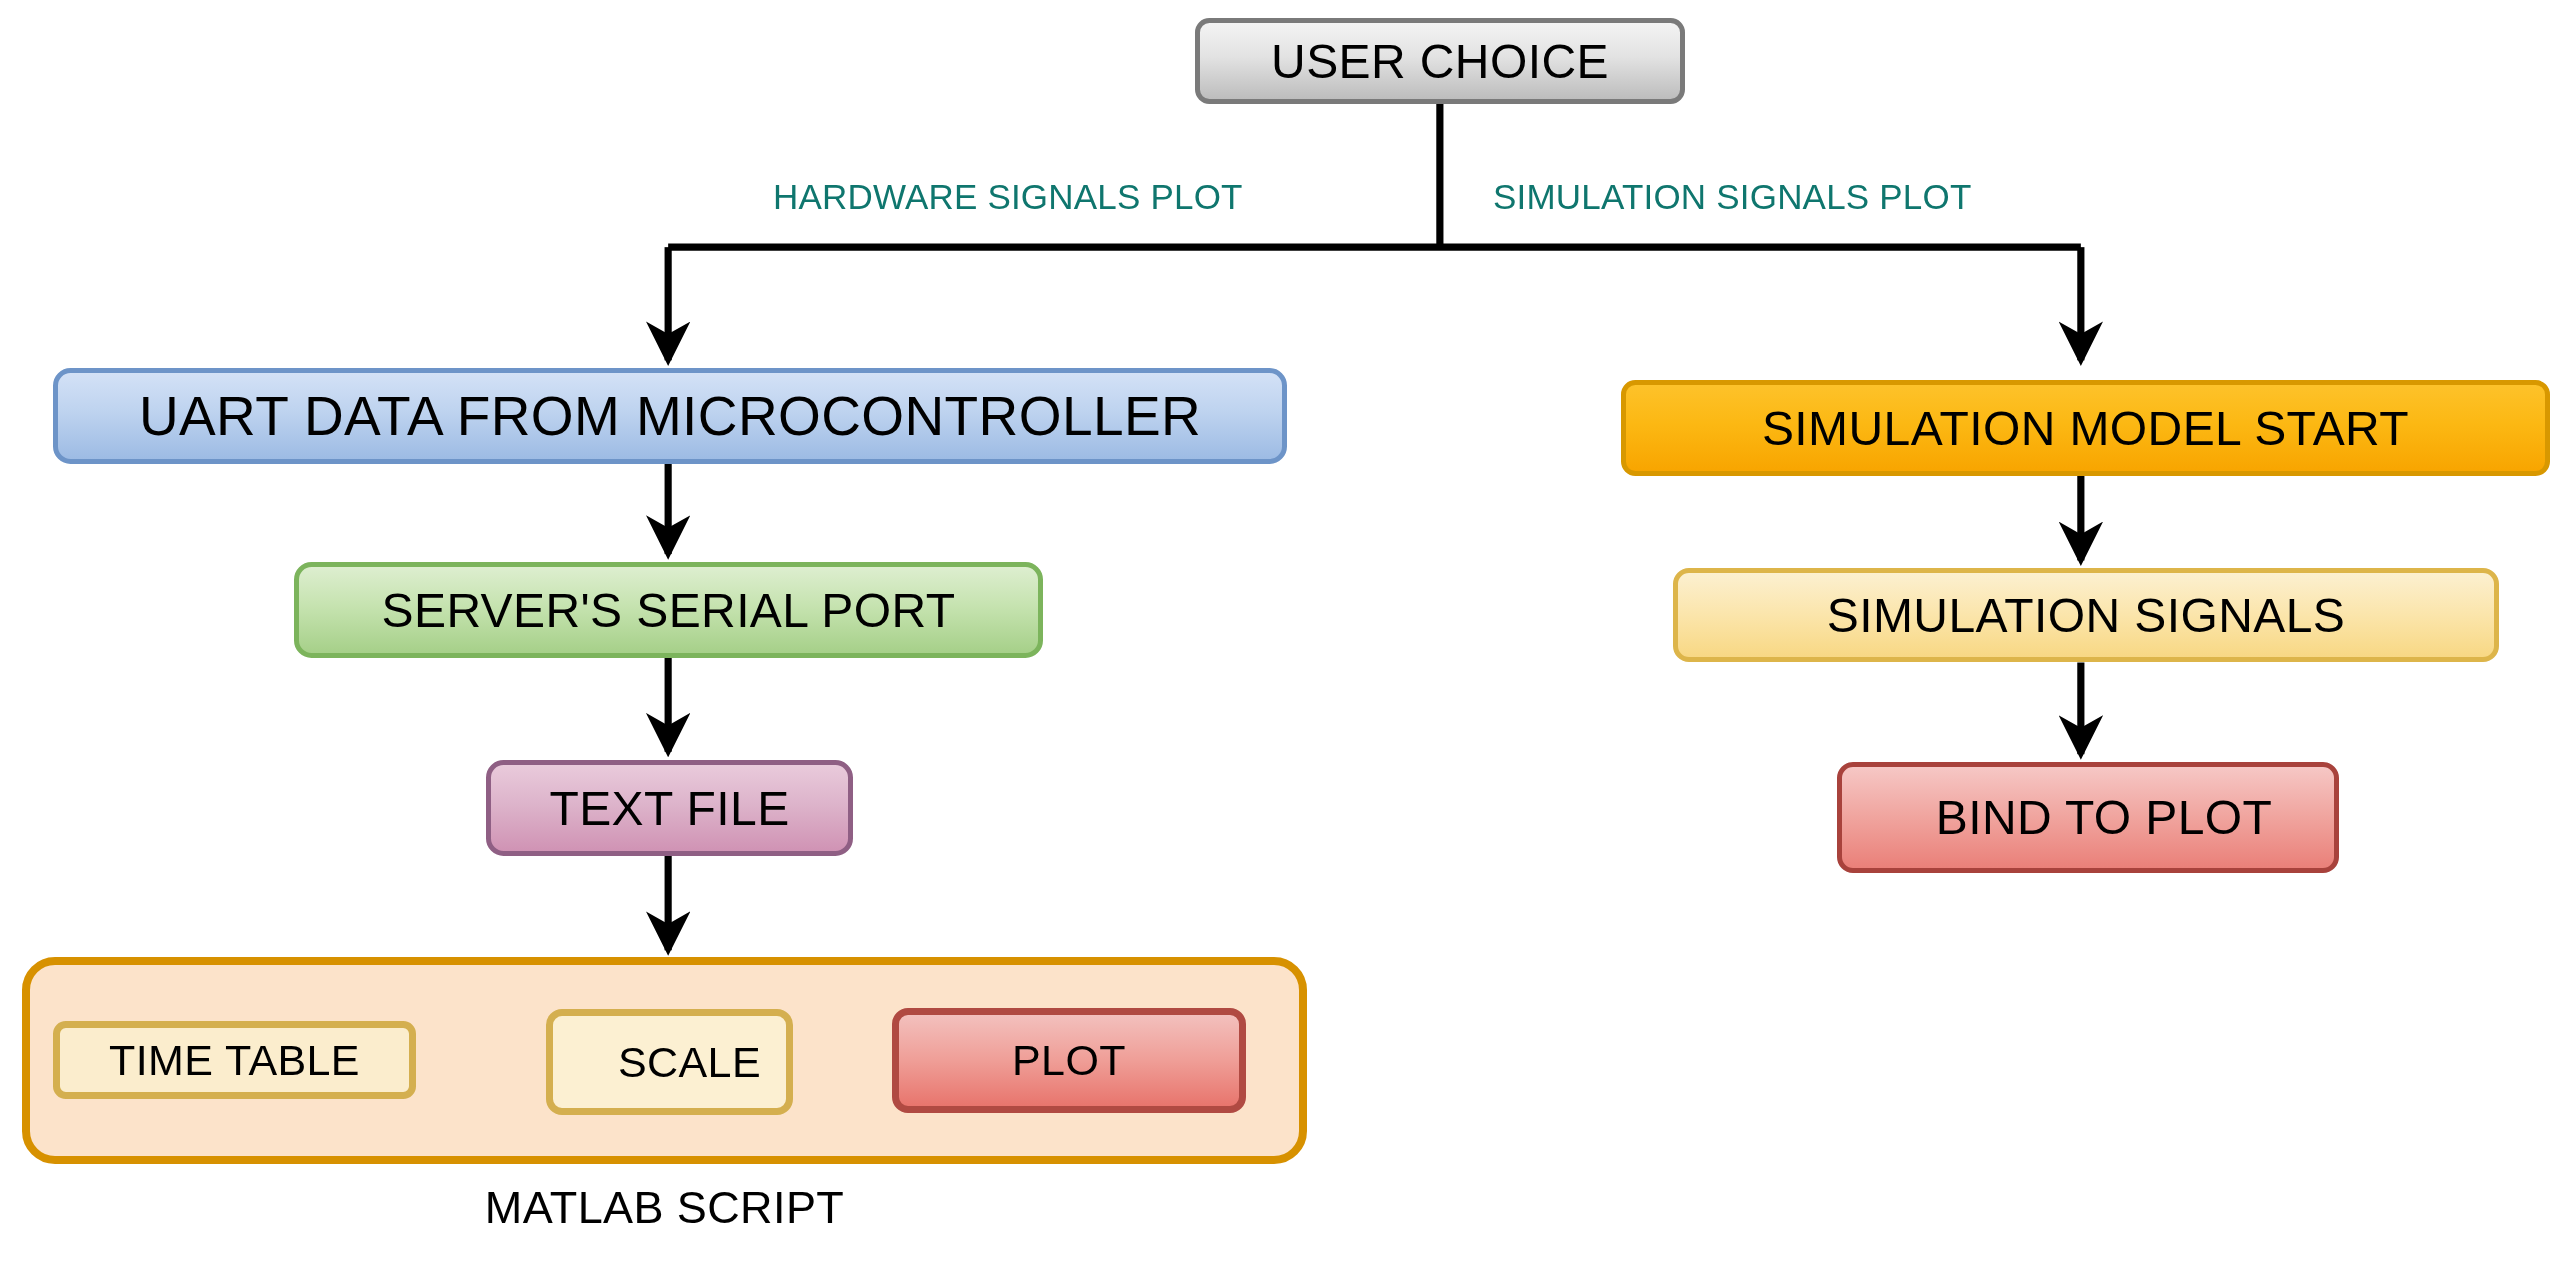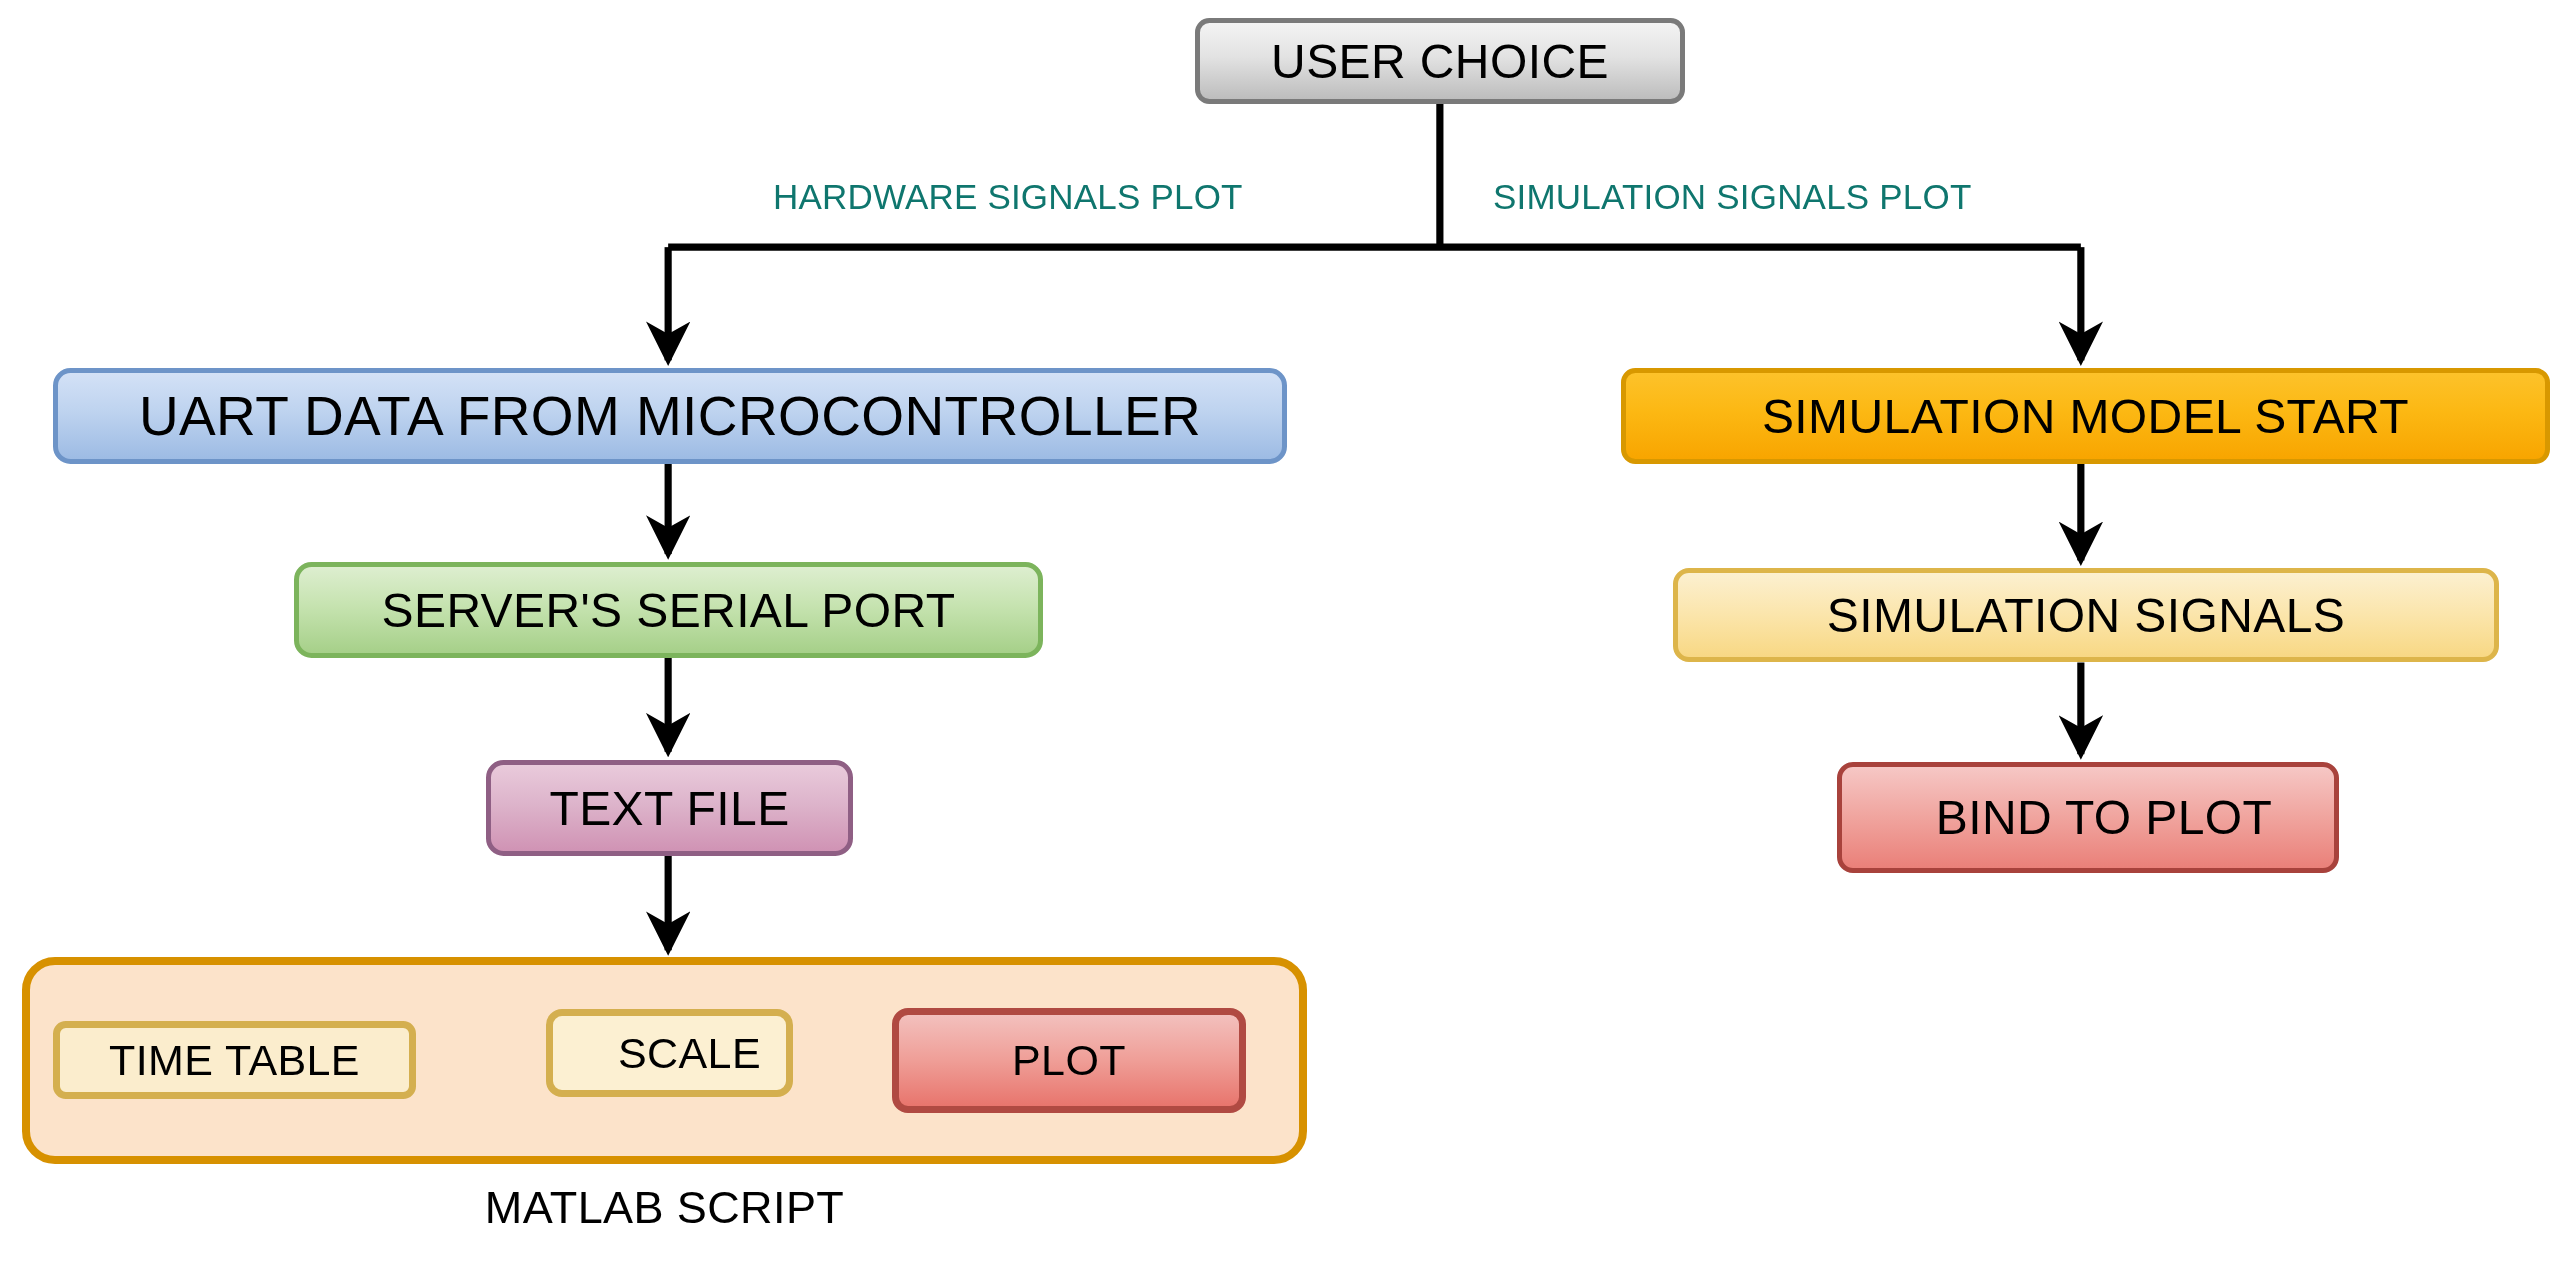--- a/index.html
+++ b/index.html
@@ -85,37 +85,37 @@
   }
   
   .n-timetable {
     left: 53px; top: 1021px; width: 363px; height: 78px;
     border: 7.2px solid #d4af4f;
     border-radius: 12.8px;
     background: #fbedcd;
     font-size: 43px;
   }
   .n-scale {
-    left: 546px; top: 1009px; width: 247px; height: 88px;
+    left: 546px; top: 1009px; width: 247px; height: 106px;
     border: 7.2px solid #d4af4f;
     border-radius: 16px;
     background: #fcf0d2;
     font-size: 43px;
     padding-left: 40px;
   }
   .n-plot {
     left: 892px; top: 1008px; width: 354px; height: 105px;
     border: 7.2px solid #b04a42;
     border-radius: 16px;
     background: linear-gradient(to bottom, #f3c0bd 0%, #ef9e97 50%, #e8756d 100%);
     font-size: 43px;
   }
   
   .n-sim-start {
-    left: 1621px; top: 368px; width: 929px; height: 96px;
+    left: 1621px; top: 380px; width: 929px; height: 96px;
     border: 5.6px solid #d89800;
     border-radius: 14.4px;
     background: linear-gradient(to bottom, #fdc22a 0%, #fcb813 45%, #f8a500 100%);
     font-size: 48px;
   }
   
   .n-sim-signals {
     left: 1673px; top: 568px; width: 826px; height: 94px;
     border: 5.6px solid #ddb54a;
     border-radius: 16px;

